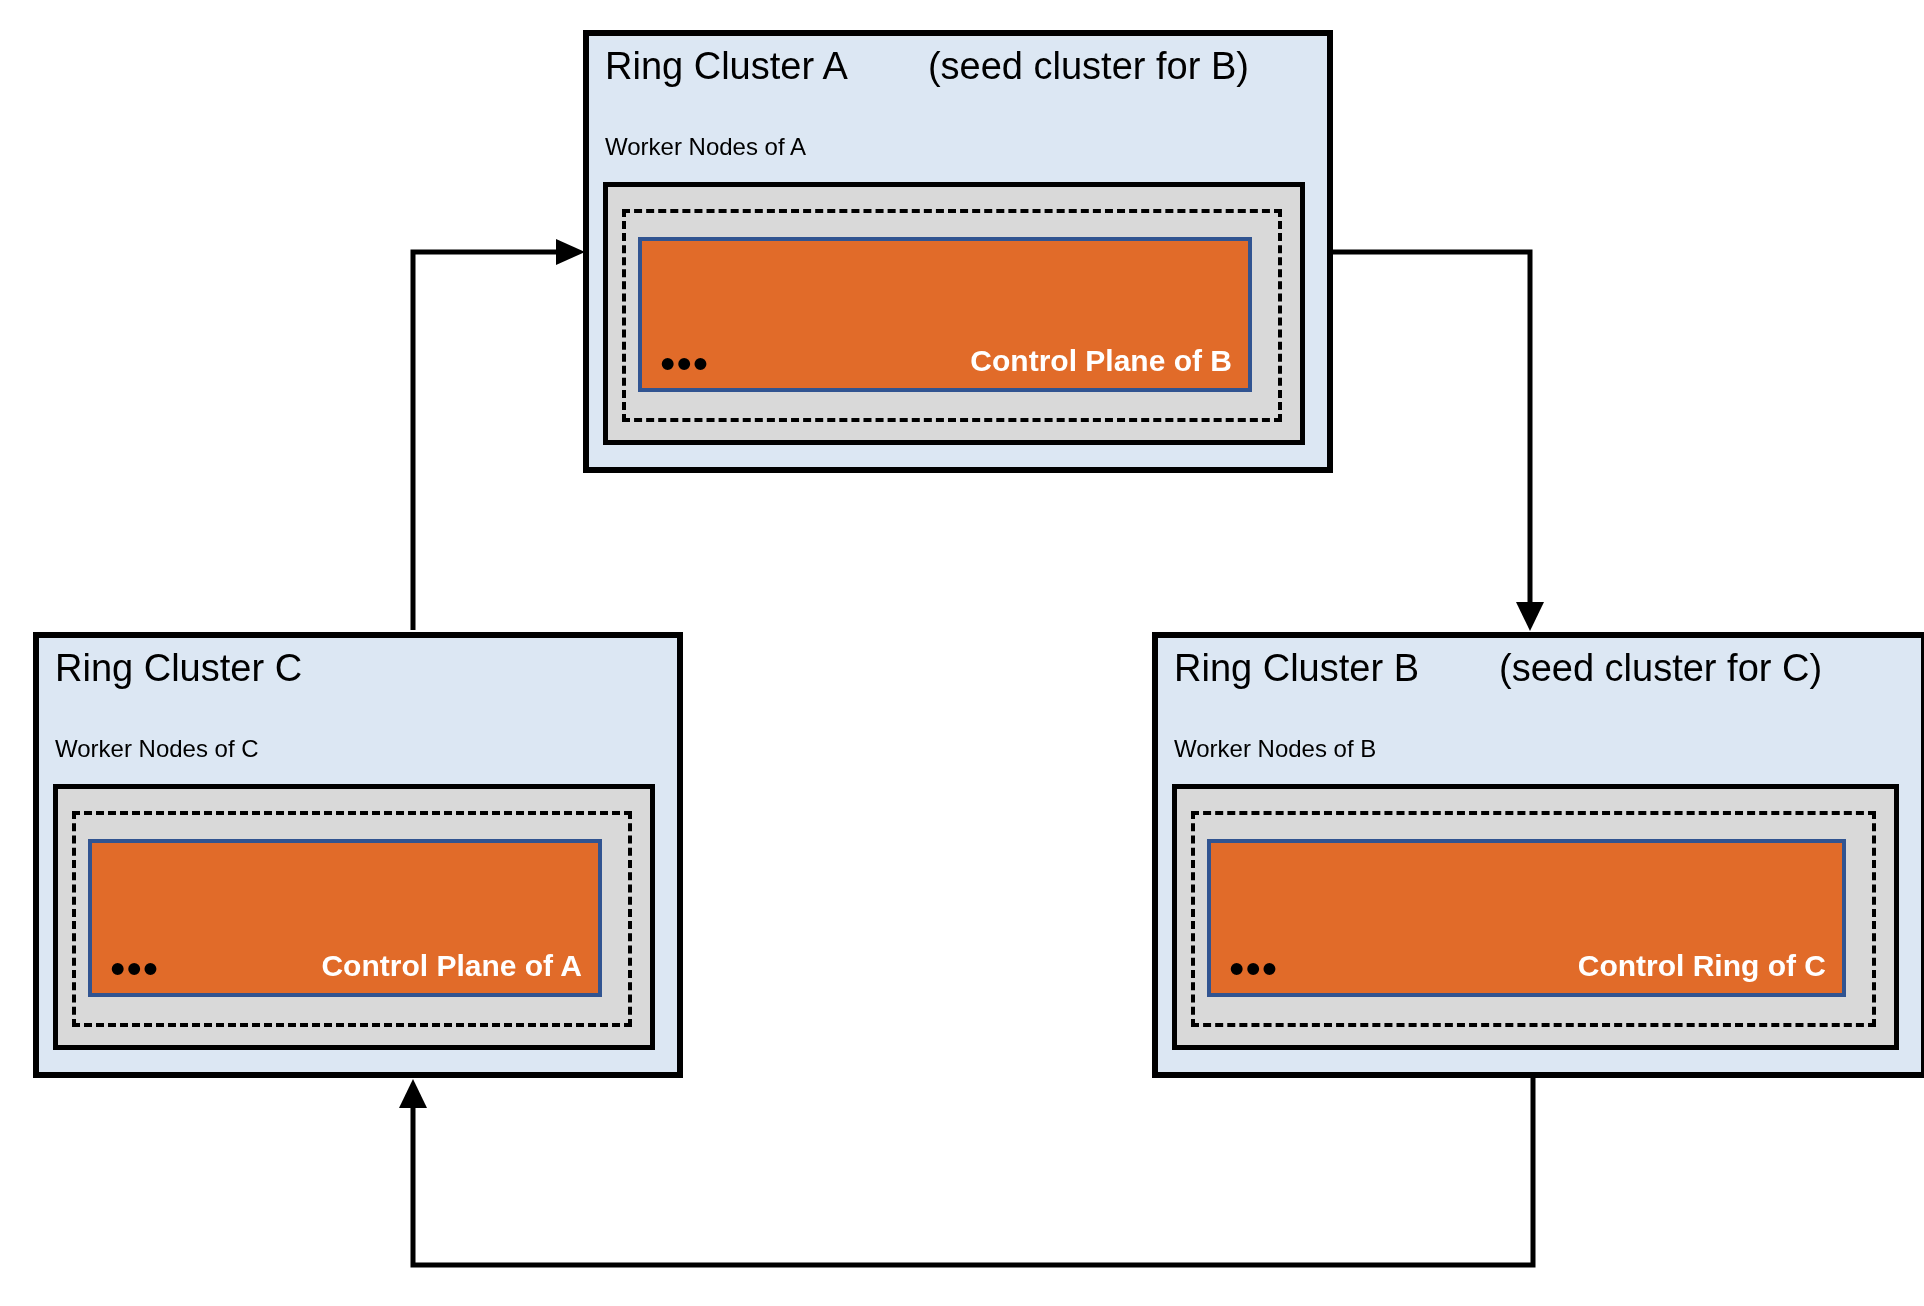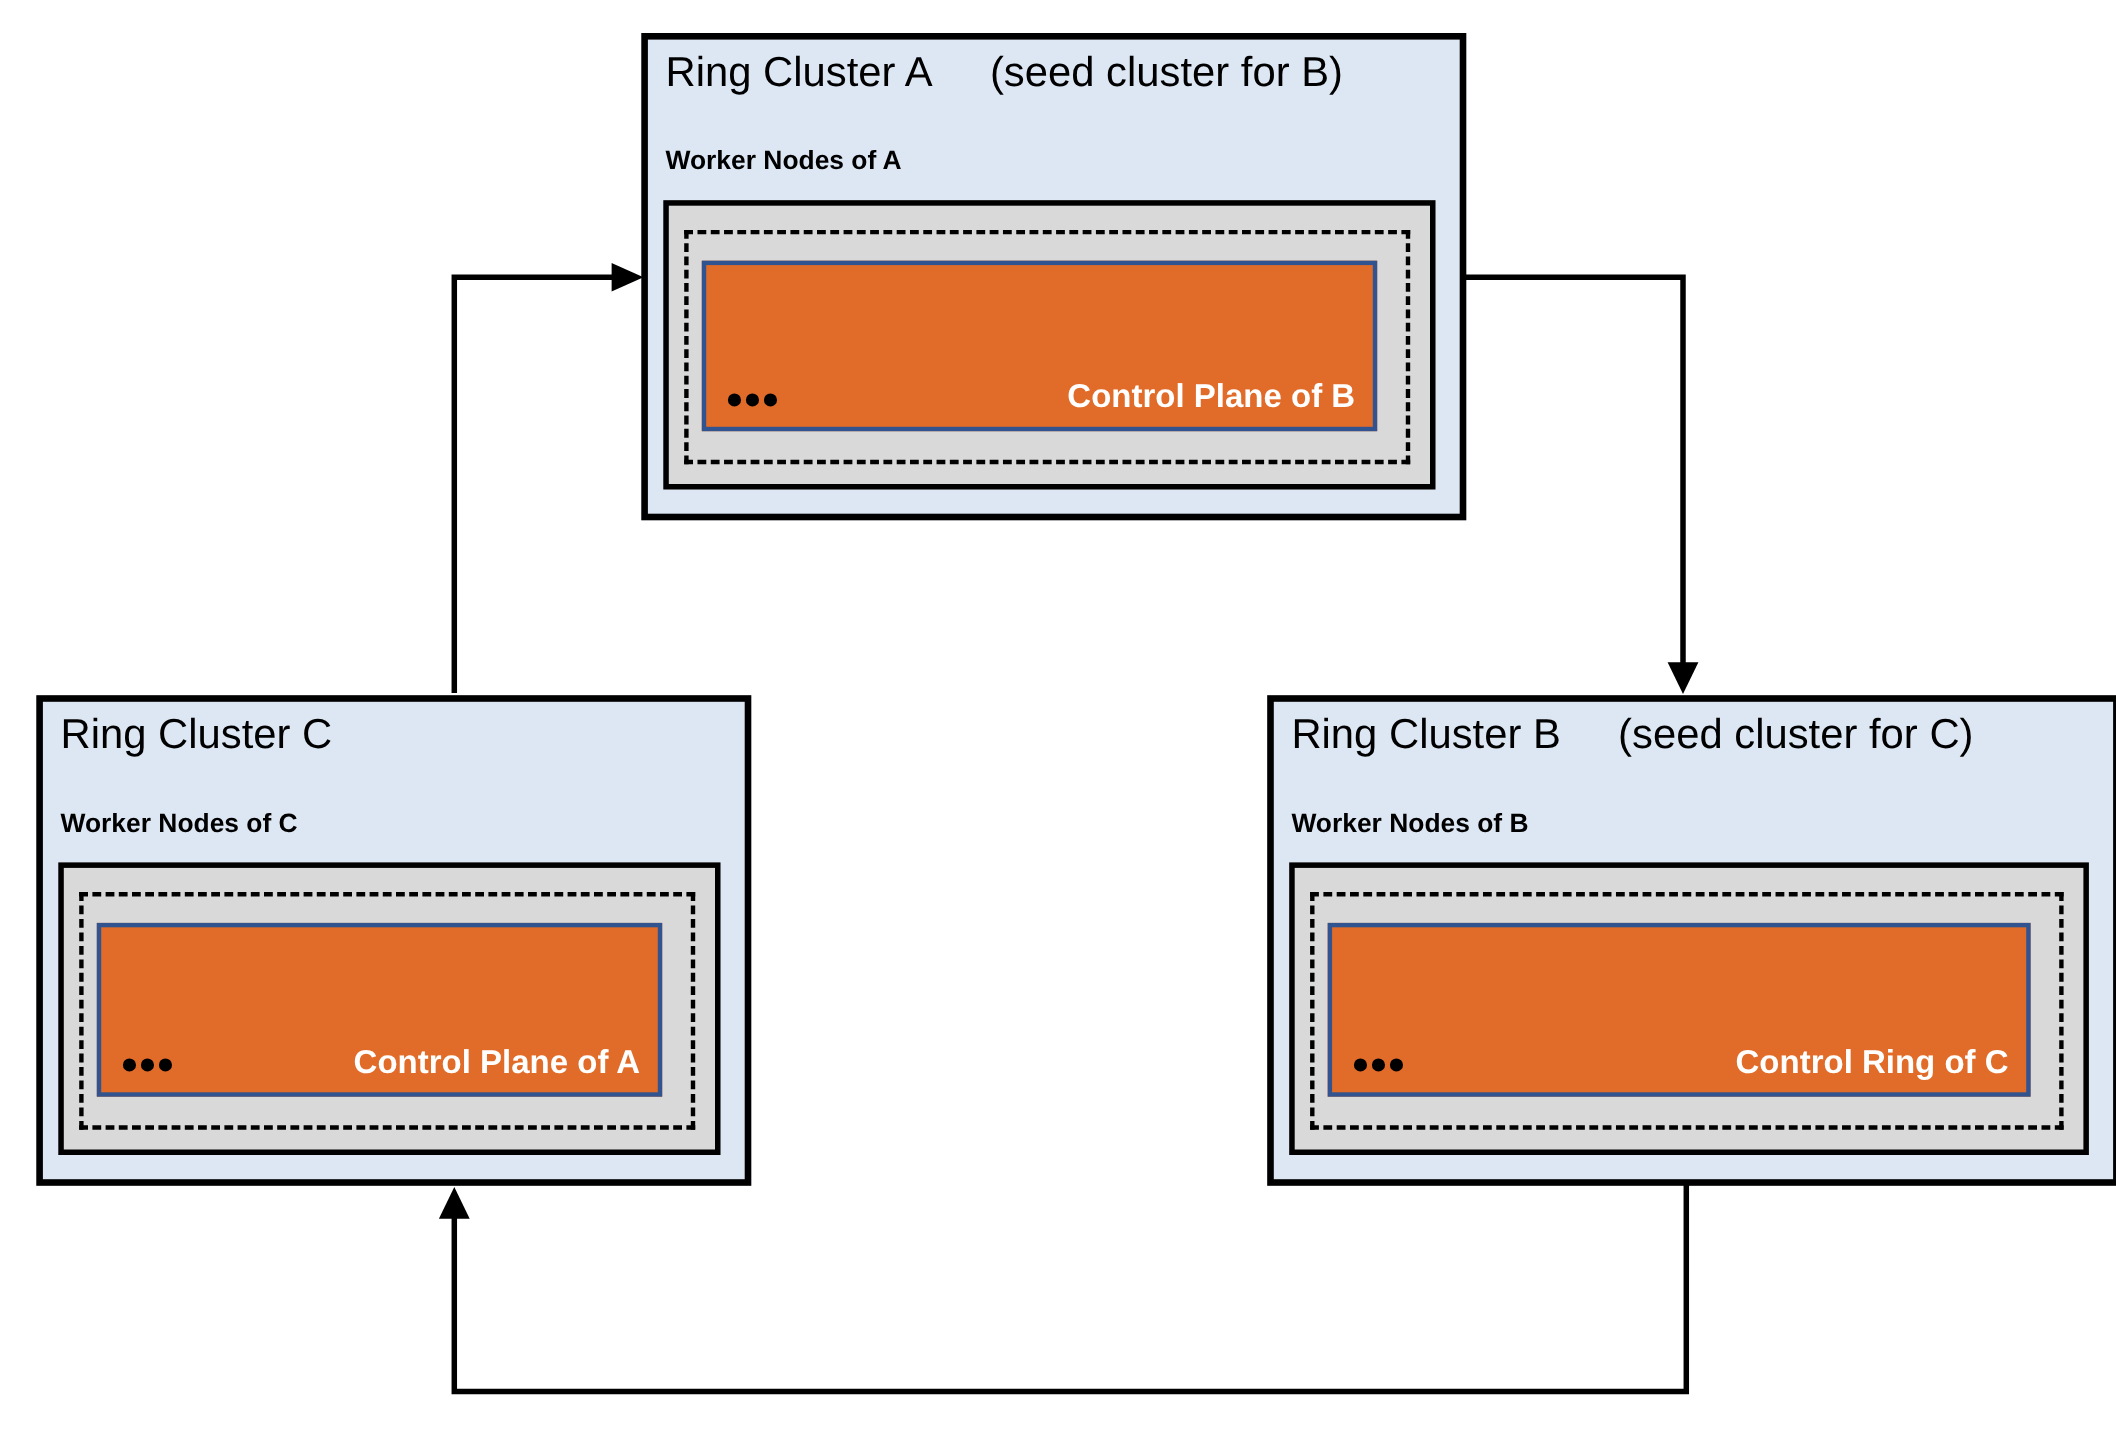--- a/index.html
+++ b/index.html
@@ -19,32 +19,32 @@
   }
   #cluster-a { left: 583px; top: 30px;  width: 750px; height: 443px; }
   #cluster-b { left: 1132px; top: 632px; width: 775px; height: 446px; }
   #cluster-c { left: 33px;  top: 632px; width: 650px; height: 446px; padding-left: 14px; }
 
   .title-row {
     position: absolute;
     left: 16px;
     top: 8px;
     display: flex;
-    gap: 52px;
+    gap: 80px;
     font-size: 38px;
     line-height: 1.2;
     color: #000;
     white-space: nowrap;
   }
   .worker-label {
     position: absolute;
     left: 16px;
     top: 97px;
     font-size: 24px;
-    font-weight: bold;
+    font-weight: normal;
     color: #000;
   }
 
   .worker-area {
     position: absolute;
     left: 14px;
     right: 22px;
     top: 146px;
     bottom: 22px;
     box-sizing: border-box;

